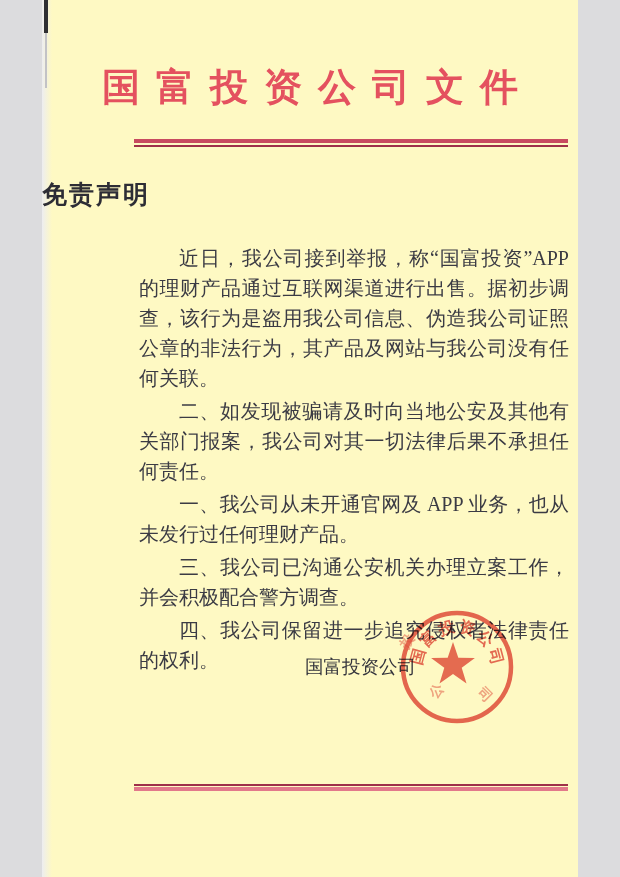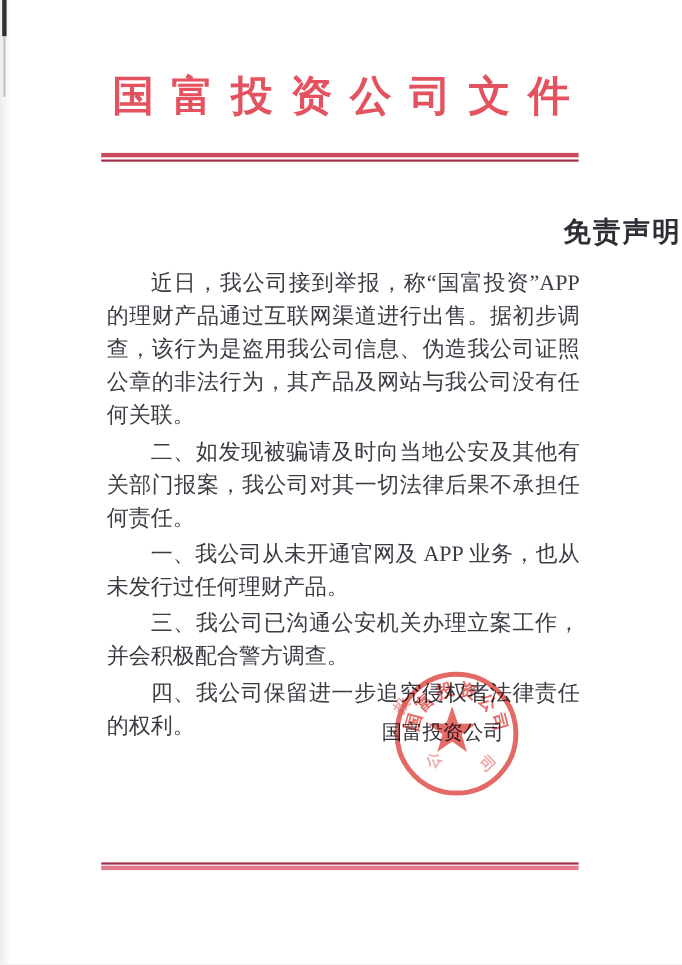--- a/index.html
+++ b/index.html
@@ -2,24 +2,24 @@
 <html lang="zh"><head>
 <meta charset="utf-8">
 <style>
   html, body { margin: 0; padding: 0; }
   body {
     background: #dcdcde;
     font-family: "Liberation Serif", serif;
   }
   .page {
     position: relative;
-    width: 620px;
+    width: 536px;
     height: 877px;
     margin: 0 auto;
-    background: #ffffff;
+    background: #fef9c3;
     overflow: hidden;
     color: #3b3b44;
   }
   
   .scan-mark {
     position: absolute;
     left: 2px; top: 0;
     width: 4px; height: 33px;
     background: #2f2f33;
   }
@@ -53,28 +53,27 @@
     left: 92px;
     width: 434px;
   }
   .rule-header-thick { top: 139px; height: 4px;   background: #c84b60; }
   .rule-header-thin  { top: 145px; height: 1.5px; background: #9e3049; }
   .rule-footer-thin  { top: 784px; height: 1.5px; background: #9e3049; }
   .rule-footer-thick { top: 786.5px; height: 4px; background: #e2798b; }
   
   .doc-title {
     position: absolute;
-    top: 194px;
+    top: 178px;
     left: 0; right: 0;
-    text-align: right;
+    text-align: left;
     font-size: 25px;
     font-weight: bold;
     letter-spacing: 2px;
     color: #2d2d35;
-    margin-left: 20px;
   }
   
   .doc-body {
     position: absolute;
     left: 94px;
     top: 240px;
     width: 436px;
     font-size: 20px;
     line-height: 30px;
     text-align: justify;

